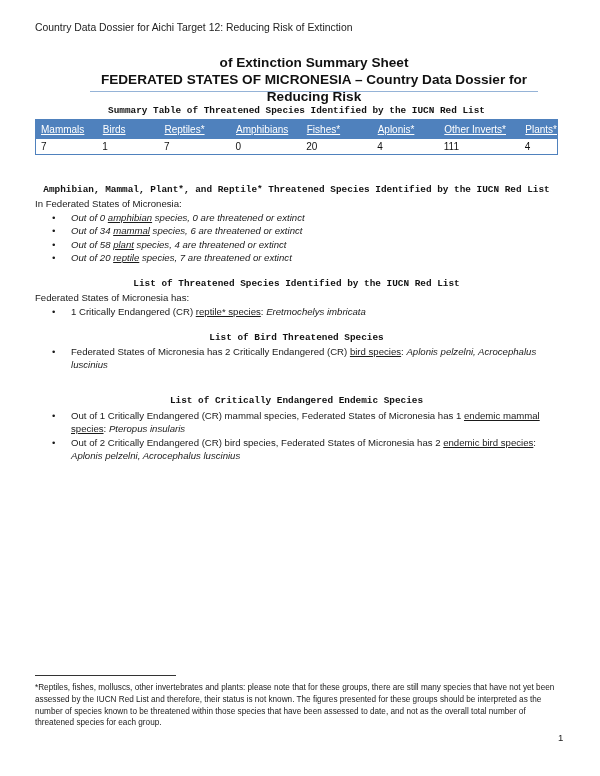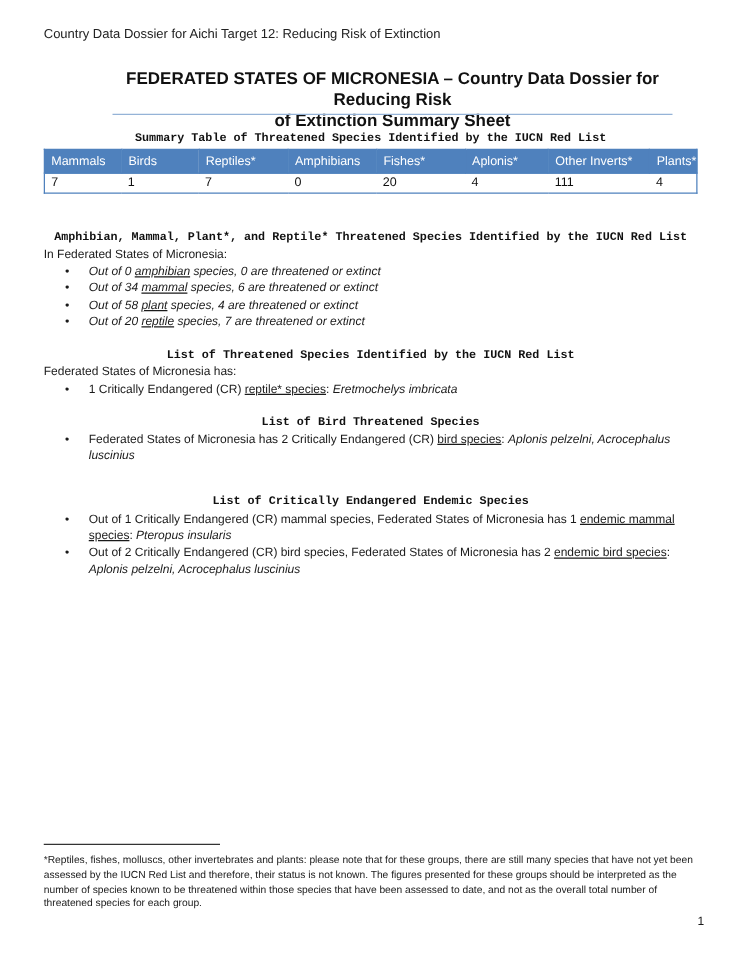--- a/index.html
+++ b/index.html
@@ -26,20 +26,21 @@
     font-weight: bold; font-size: 9.4px; color: #111; font-family: Liberation Mono, monospace;
   }
   table.summary {
     position: absolute; left: 35px; top: 119px; width: 523px;
     border-collapse: collapse; font-size: 10px;
   }
   table.summary th {
     background: #4f81bd; color: #ffffff; font-weight: normal; text-align: left;
     padding: 0 0 0 5px; height: 18px;
     border: 1px solid #4f81bd;
+    text-decoration: underline;
   }
   table.summary td {
     text-align: left; padding: 0 0 0 5px; height: 15px; color: #111;
     border-top: 1px solid #4f81bd;
     border-bottom: 1px solid #4f81bd;
   }
   table.summary td:first-child { border-left: 1px solid #4f81bd; }
   table.summary td:last-child { border-right: 1px solid #4f81bd; }
   .intro {
     position: absolute; left: 35px; font-size: 9.6px; color: #1a1a1a;
@@ -65,22 +66,22 @@
   .page-number {
     position: absolute; left: 558px; top: 732px; font-size: 9.6px;
   }
 </style>
 </head>
 <body>
 
 <div class="running-header">Country Data Dossier for Aichi Target 12: Reducing Risk of Extinction</div>
 
 <div class="doc-title">
+  <div>of Extinction Summary Sheet</div>
   <div>FEDERATED STATES OF MICRONESIA – Country Data Dossier for Reducing Risk</div>
-  <div>of Extinction Summary Sheet</div>
 </div>
 <div class="title-rule"></div>
 
 <div class="section-heading" style="top:105px;">Summary Table of Threatened Species Identified by the IUCN Red List</div>
 
 <table class="summary">
   <thead>
     <tr>
       <th style="width:57px">Mammals</th>
       <th style="width:59px">Birds</th>

